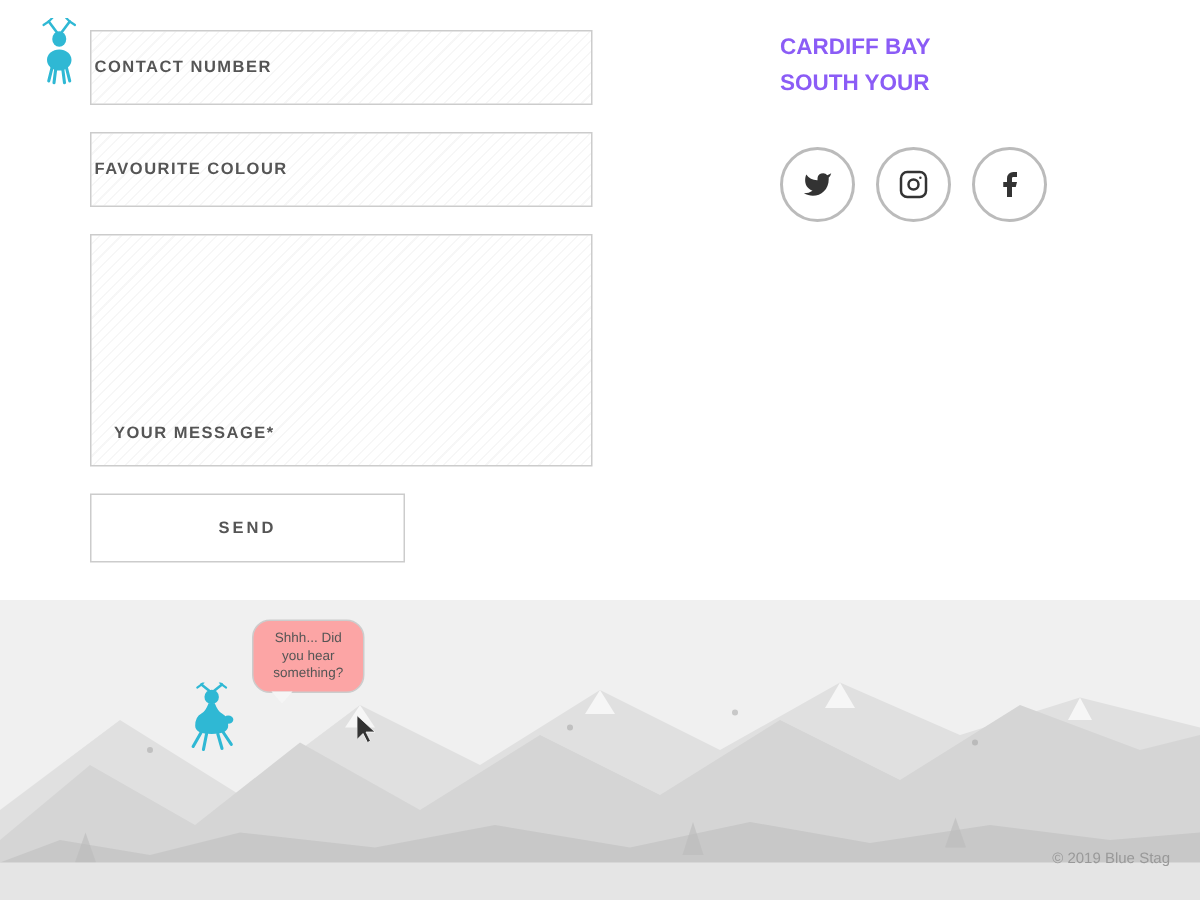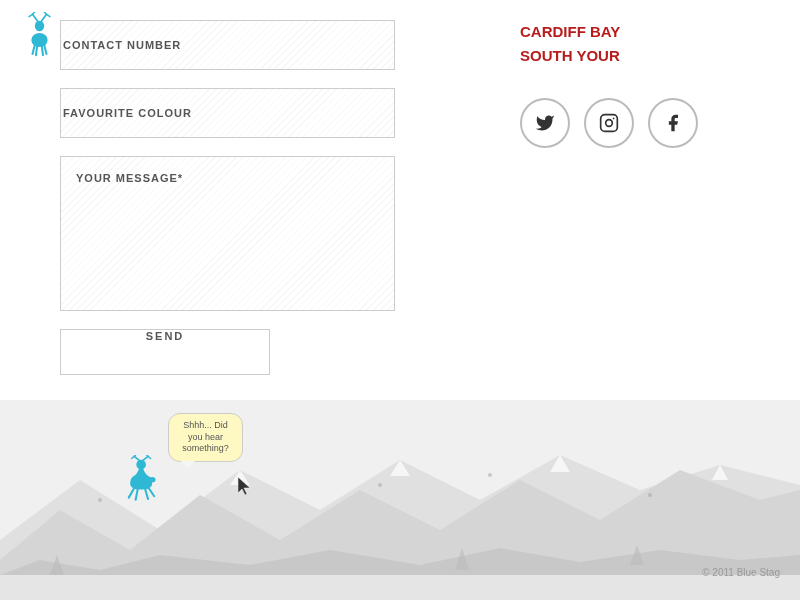--- a/index.html
+++ b/index.html
@@ -56,39 +56,40 @@
       height: 155px;
       border: 1.5px solid #ccc;
       background: repeating-linear-gradient(
         -45deg,
         transparent,
         transparent 4px,
         rgba(200,200,200,0.15) 4px,
         rgba(200,200,200,0.15) 5px
       );
       display: flex;
-      align-items: flex-start;
+      align-items: flex-end;
       padding: 15px 15px;
       margin-bottom: 18px;
     }
 
     .textarea-field label {
       font-size: 11px;
       font-weight: bold;
       letter-spacing: 1px;
       color: #555;
       text-transform: uppercase;
     }
 
     .send-button {
       width: 210px;
       height: 46px;
       border: 1.5px solid #ccc;
       background: #fff;
       display: flex;
+      align-items: center;
       justify-content: center;
       cursor: pointer;
     }
 
     .send-button span {
       font-size: 11px;
       font-weight: bold;
       letter-spacing: 2px;
       color: #555;
       text-transform: uppercase;
@@ -98,21 +99,21 @@
     .address-section {
       flex: 1;
       padding-top: 10px;
       padding-left: 60px;
     }
 
     .address-text {
       font-size: 15px;
       font-weight: bold;
       line-height: 1.6;
-      color: #b91c1c;
+      color: #8b5cf6;
     }
 
     .social-icons {
       display: flex;
       gap: 14px;
       margin-top: 30px;
     }
 
     .social-icon {
       width: 50px;
@@ -160,21 +161,21 @@
       left: 115px;
       width: 55px;
       height: 50px;
     }
 
     
     .speech-bubble {
       position: absolute;
       bottom: 138px;
       left: 168px;
-      background: #fef9c3;
+      background: #fca5a5;
       border: 1.5px solid #ccc;
       border-radius: 12px;
       padding: 6px 9px;
       font-size: 9px;
       color: #555;
       text-align: center;
       width: 75px;
       line-height: 1.3;
     }
 
@@ -340,20 +341,20 @@
       <line x1="33" y1="50" x2="30" y2="65" stroke="#2fb8d4" stroke-width="3" stroke-linecap="round"></line>
       <line x1="44" y1="50" x2="48" y2="64" stroke="#2fb8d4" stroke-width="3" stroke-linecap="round"></line>
       <line x1="49" y1="48" x2="57" y2="60" stroke="#2fb8d4" stroke-width="3" stroke-linecap="round"></line>
     </svg>
   </div>
 
   <div class="speech-bubble">
     <span>Shhh... Did you hear something?</span>
   </div>
 
-  <div class="copyright">© 2011 Blue Stag</div>
+  <div class="copyright">© 2019 Blue Stag</div>
 </div>
 
 <div class="cursor">
   <svg viewBox="0 0 12 18" xmlns="http://www.w3.org/2000/svg">
     <polygon points="0,0 0,16 4,12 7,18 9,17 6,11 12,11" fill="#333" stroke="white" stroke-width="0.5"></polygon>
   </svg>
 </div>
 
 </body></html>

